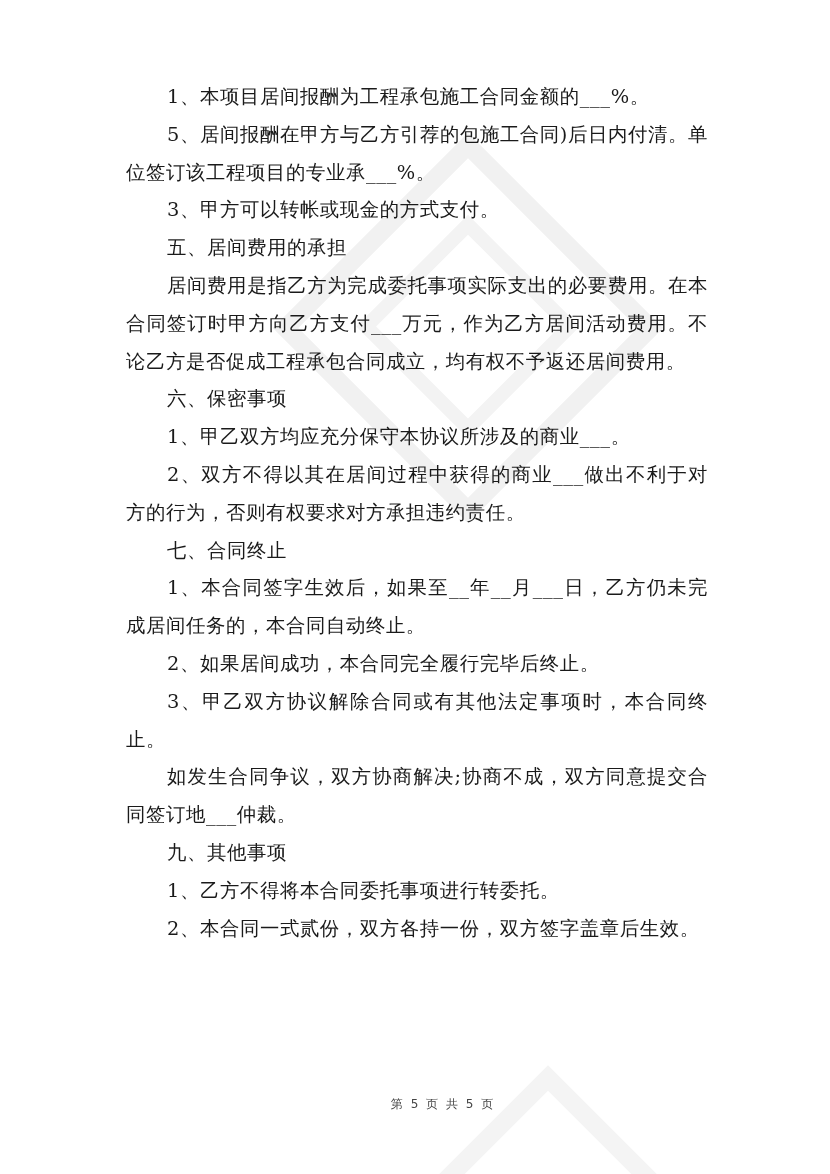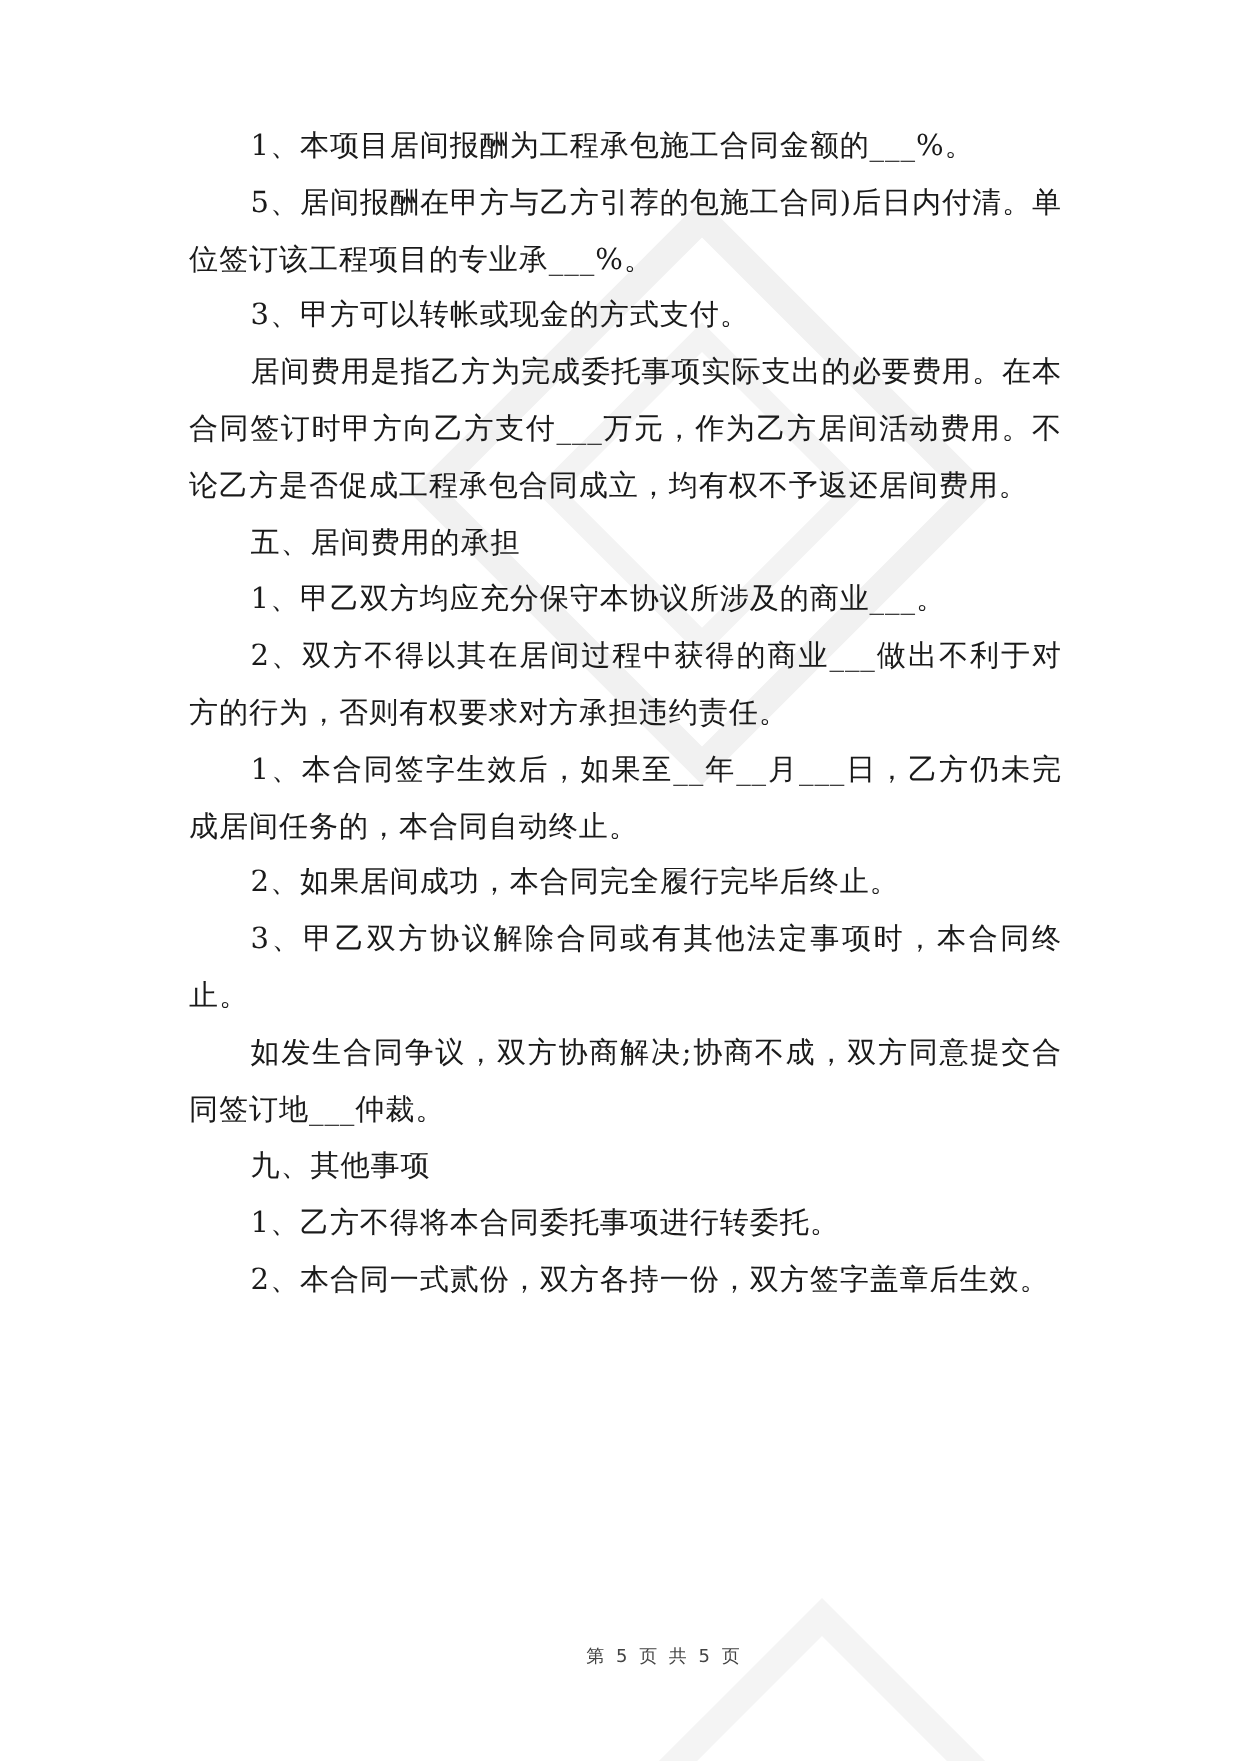--- a/index.html
+++ b/index.html
@@ -32,24 +32,26 @@
 <div class="page">
   <div class="watermark wm1">
       <div class="inner"></div>
     </div>
   <div class="watermark wm2"></div>
 
   <div class="content">
     <p>1、本项目居间报酬为工程承包施工合同金额的___%。</p>
     <p>5、居间报酬在甲方与乙方引荐的包施工合同)后日内付清。单位签订该工程项目的专业承___%。</p>
     <p>3、甲方可以转帐或现金的方式支付。</p>
+    <p>五、居间费用的承担</p>
     <p>居间费用是指乙方为完成委托事项实际支出的必要费用。在本合同签订时甲方向乙方支付___万元，作为乙方居间活动费用。不论乙方是否促成工程承包合同成立，均有权不予返还居间费用。</p>
-    <p>五、居间费用的承担</p>
+    <p>六、保密事项</p>
     <p>1、甲乙双方均应充分保守本协议所涉及的商业___。</p>
     <p>2、双方不得以其在居间过程中获得的商业___做出不利于对方的行为，否则有权要求对方承担违约责任。</p>
+    <p>七、合同终止</p>
     <p>1、本合同签字生效后，如果至__年__月___日，乙方仍未完成居间任务的，本合同自动终止。</p>
     <p>2、如果居间成功，本合同完全履行完毕后终止。</p>
     <p>3、甲乙双方协议解除合同或有其他法定事项时，本合同终止。</p>
     <p>如发生合同争议，双方协商解决;协商不成，双方同意提交合同签订地___仲裁。</p>
     <p>九、其他事项</p>
     <p>1、乙方不得将本合同委托事项进行转委托。</p>
     <p>2、本合同一式贰份，双方各持一份，双方签字盖章后生效。</p>
   </div>
 
   <div class="footer">第 5 页 共 5 页</div>

